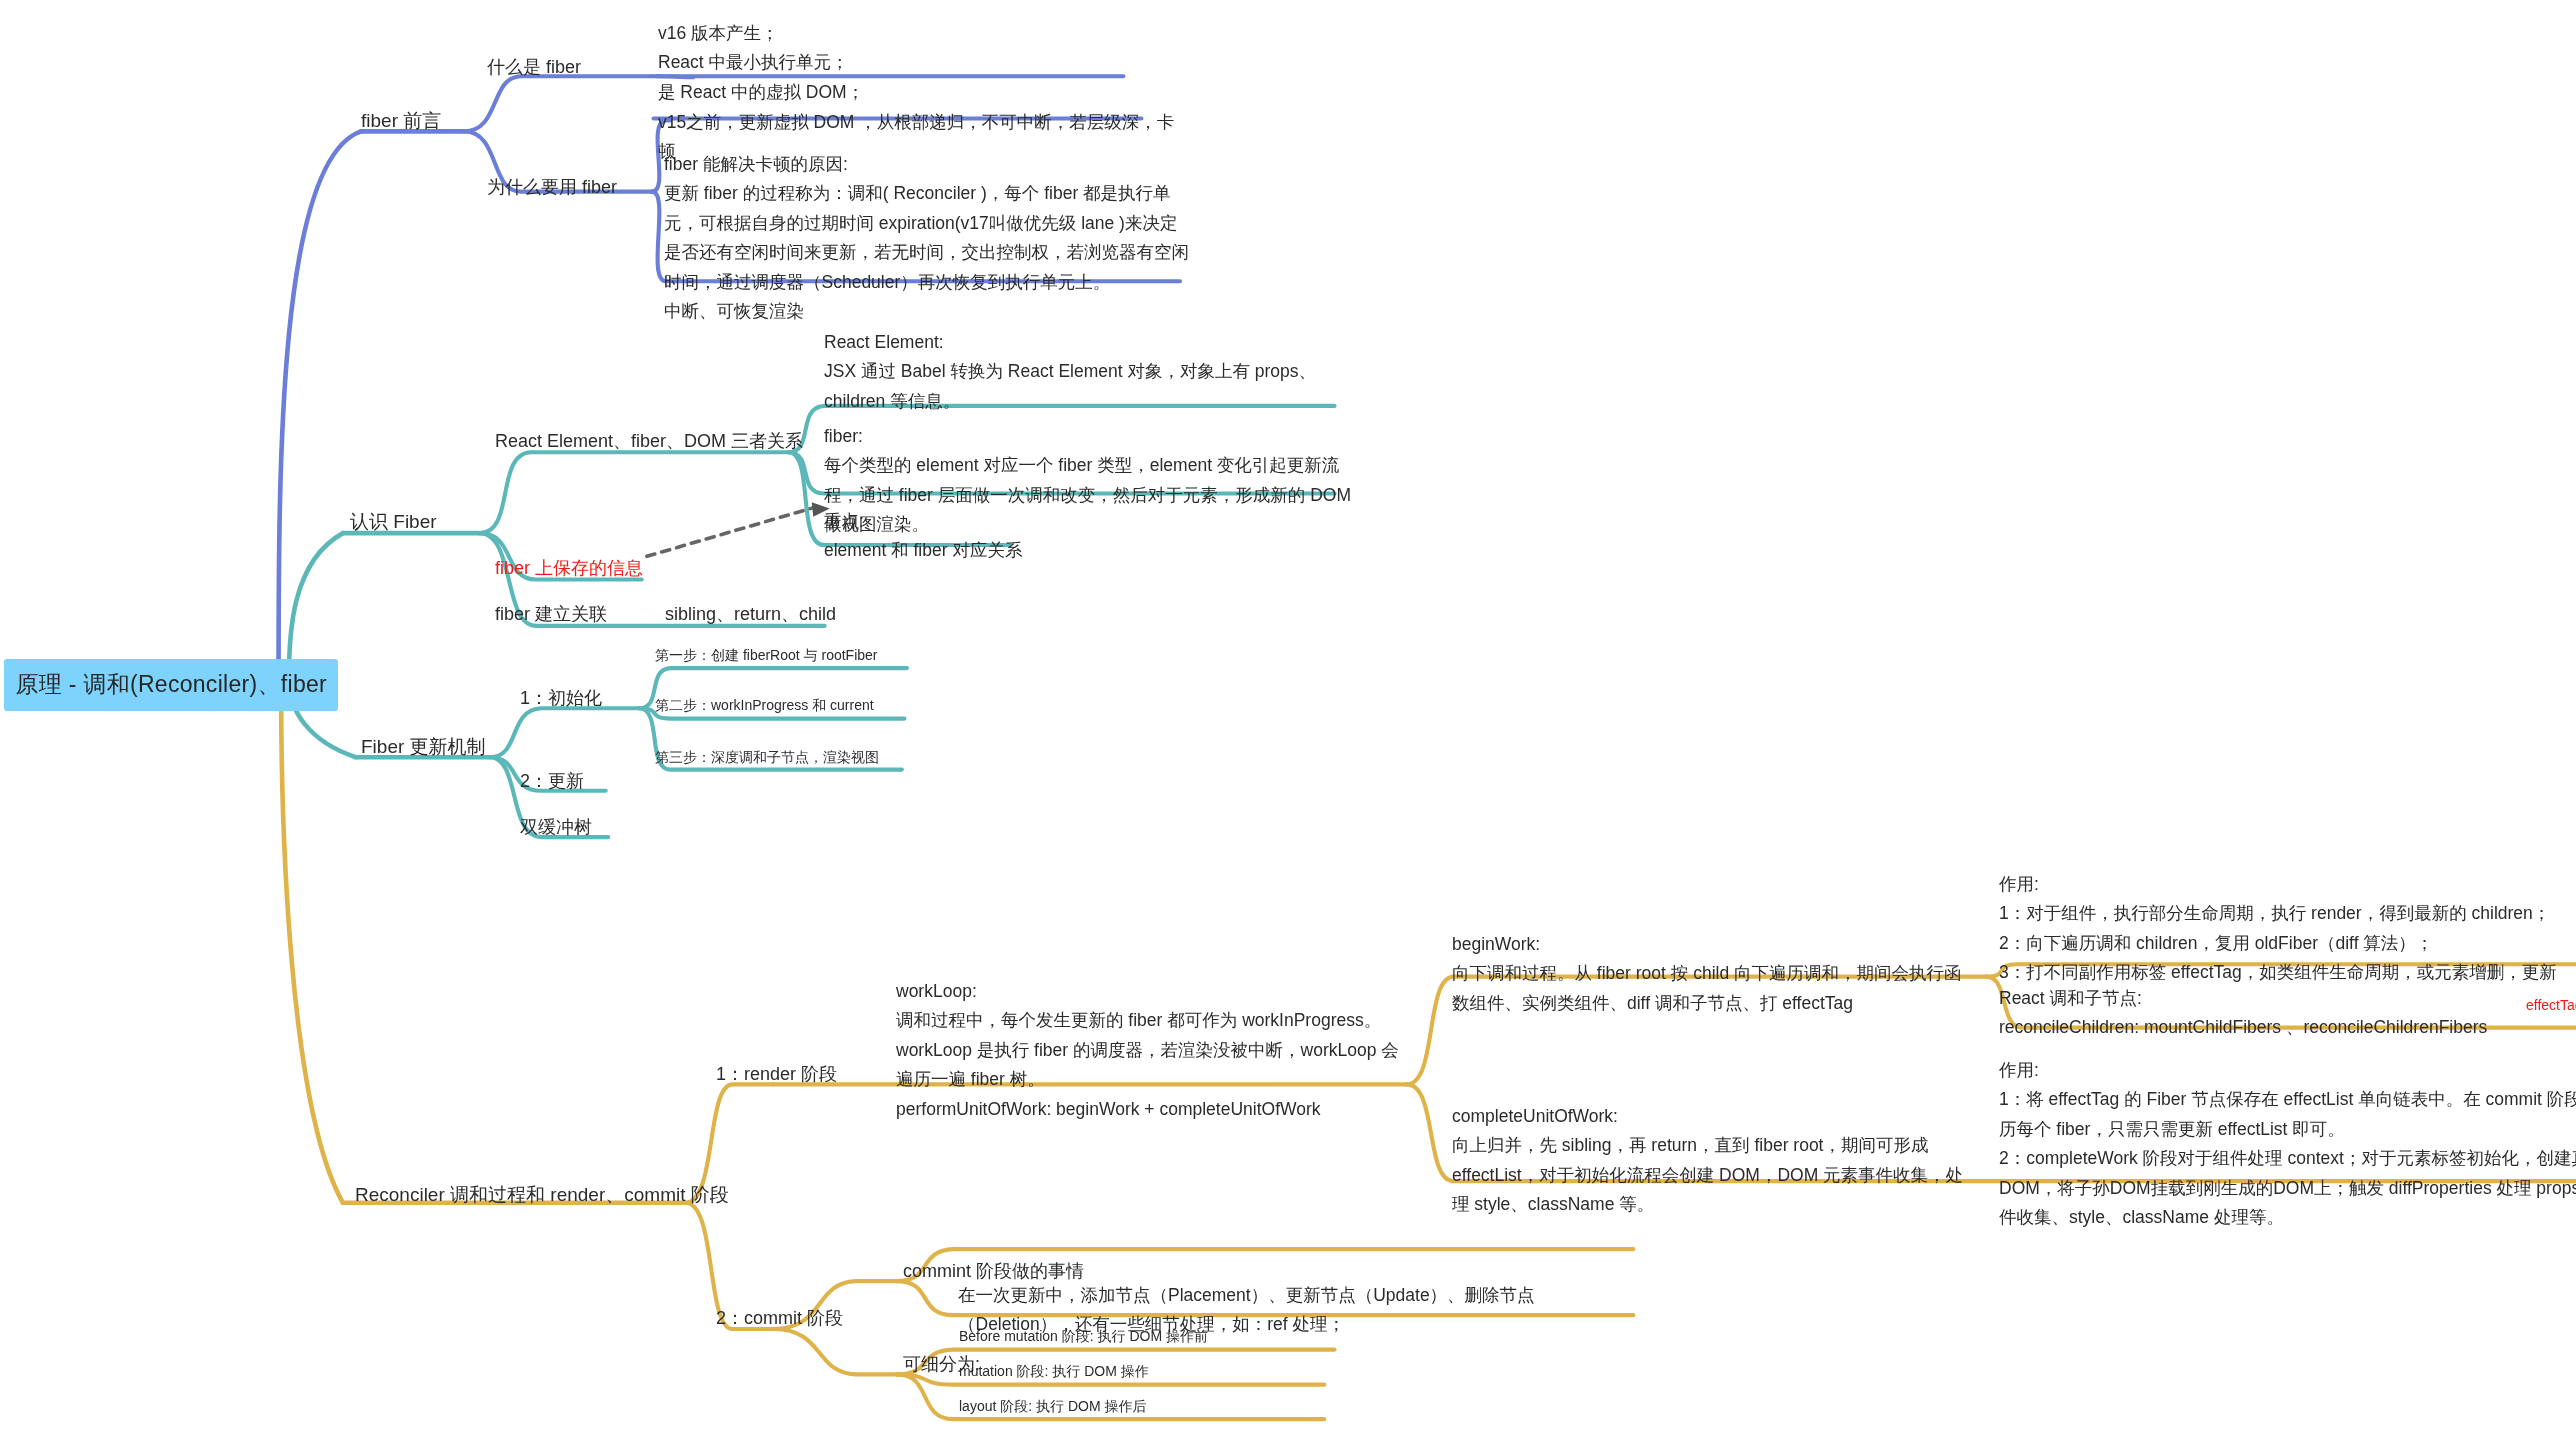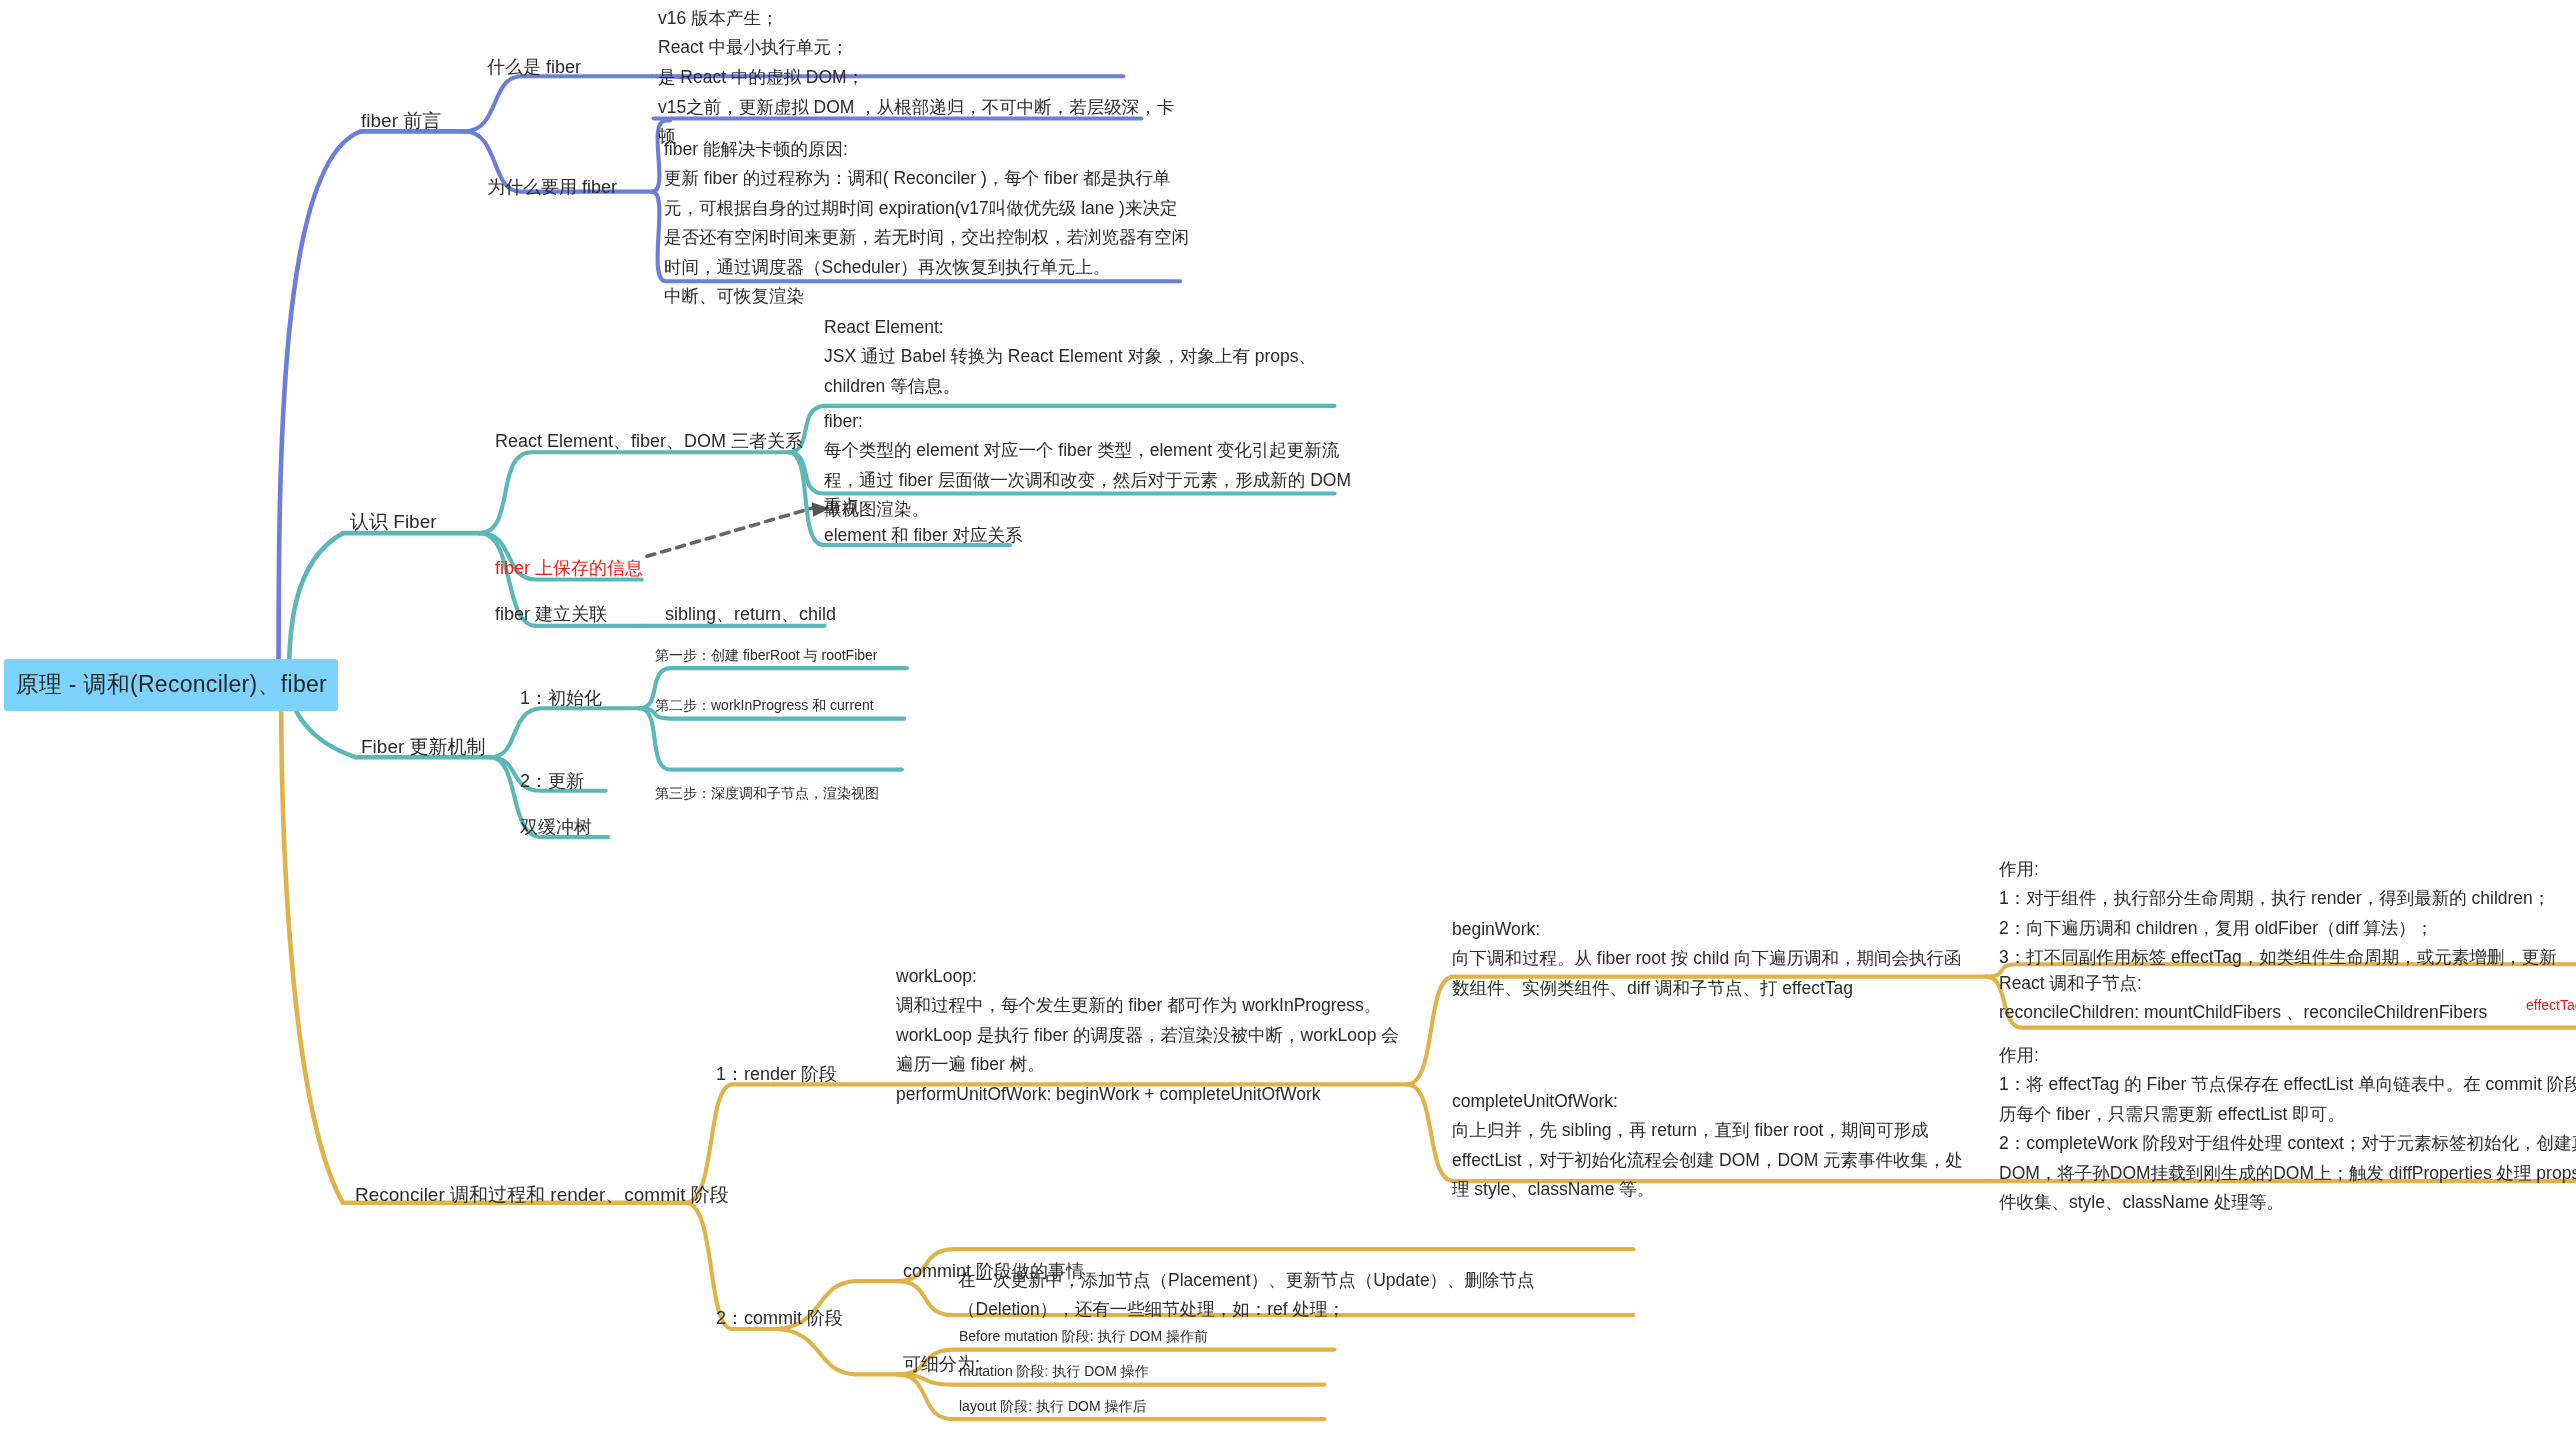--- a/index.html
+++ b/index.html
@@ -4,21 +4,21 @@
 <style>
   html,body{margin:0;padding:0;background:#ffffff;}
   body{font-family:"Liberation Sans","DejaVu Sans",sans-serif;}
   #canvas{position:relative;width:2665px;height:1431px;background:#fff;overflow:hidden;}
   svg.links{position:absolute;left:0;top:0;width:2665px;height:1431px;pointer-events:none;}
   .node{position:absolute;box-sizing:border-box;color:#2b2b2b;line-height:1.62;white-space:pre-line;}
   .root{background:#7dd3fc;border-radius:3.1px;padding:7.2px 11.3px;font-size:23px;color:#262626;letter-spacing:0.3px;}
   .lv1{font-size:19px;}
   .lv2{font-size:18px;}
   .lv3{font-size:14px;}
-  .para{font-size:17.5px;line-height:1.68;}
+  .para{font-size:17.5px;line-height:1.68;margin-top:15px;}
   .red{color:#ef1b16;}
 </style>
 </head>
 <body>
 
 <div id="canvas">
 
   <svg class="links" viewBox="0 0 5172 2778">
     <g fill="none" stroke-linecap="round">
 
@@ -112,21 +112,21 @@
   <div class="node lv2 red" style="left:495px;top:554px;">fiber 上保存的信息</div>
 
   <div class="node lv2" style="left:495px;top:600px;">fiber 建立关联</div>
   <div class="node lv2" style="left:665px;top:600px;">sibling、return、child</div>
 
   <div class="node lv1" style="left:361px;top:732px;text-align:center;">Fiber 更新机制</div>
 
   <div class="node lv2" style="left:520px;top:684px;">1：初始化</div>
   <div class="node lv3" style="left:655px;top:644px;">第一步：创建 fiberRoot 与 rootFiber</div>
   <div class="node lv3" style="left:655px;top:694px;">第二步：workInProgress 和 current</div>
-  <div class="node lv3" style="left:655px;top:782px;">第三步：深度调和子节点，渲染视图</div>
+  <div class="node lv3" style="left:655px;top:746px;">第三步：深度调和子节点，渲染视图</div>
 
   <div class="node lv2" style="left:520px;top:767px;">2：更新</div>
   <div class="node lv2" style="left:520px;top:813px;">双缓冲树</div>
 
   <div class="node lv1" style="left:355px;top:1180px;">Reconciler 调和过程和 render、commit 阶段</div>
 
   <div class="node lv2" style="left:716px;top:1060px;">1：render 阶段</div>
   <div class="node para" style="left:896px;top:962px;width:515px;">workLoop:
 调和过程中，每个发生更新的 fiber 都可作为 workInProgress。
 workLoop 是执行 fiber 的调度器，若渲染没被中断，workLoop 会遍历一遍 fiber 树。

